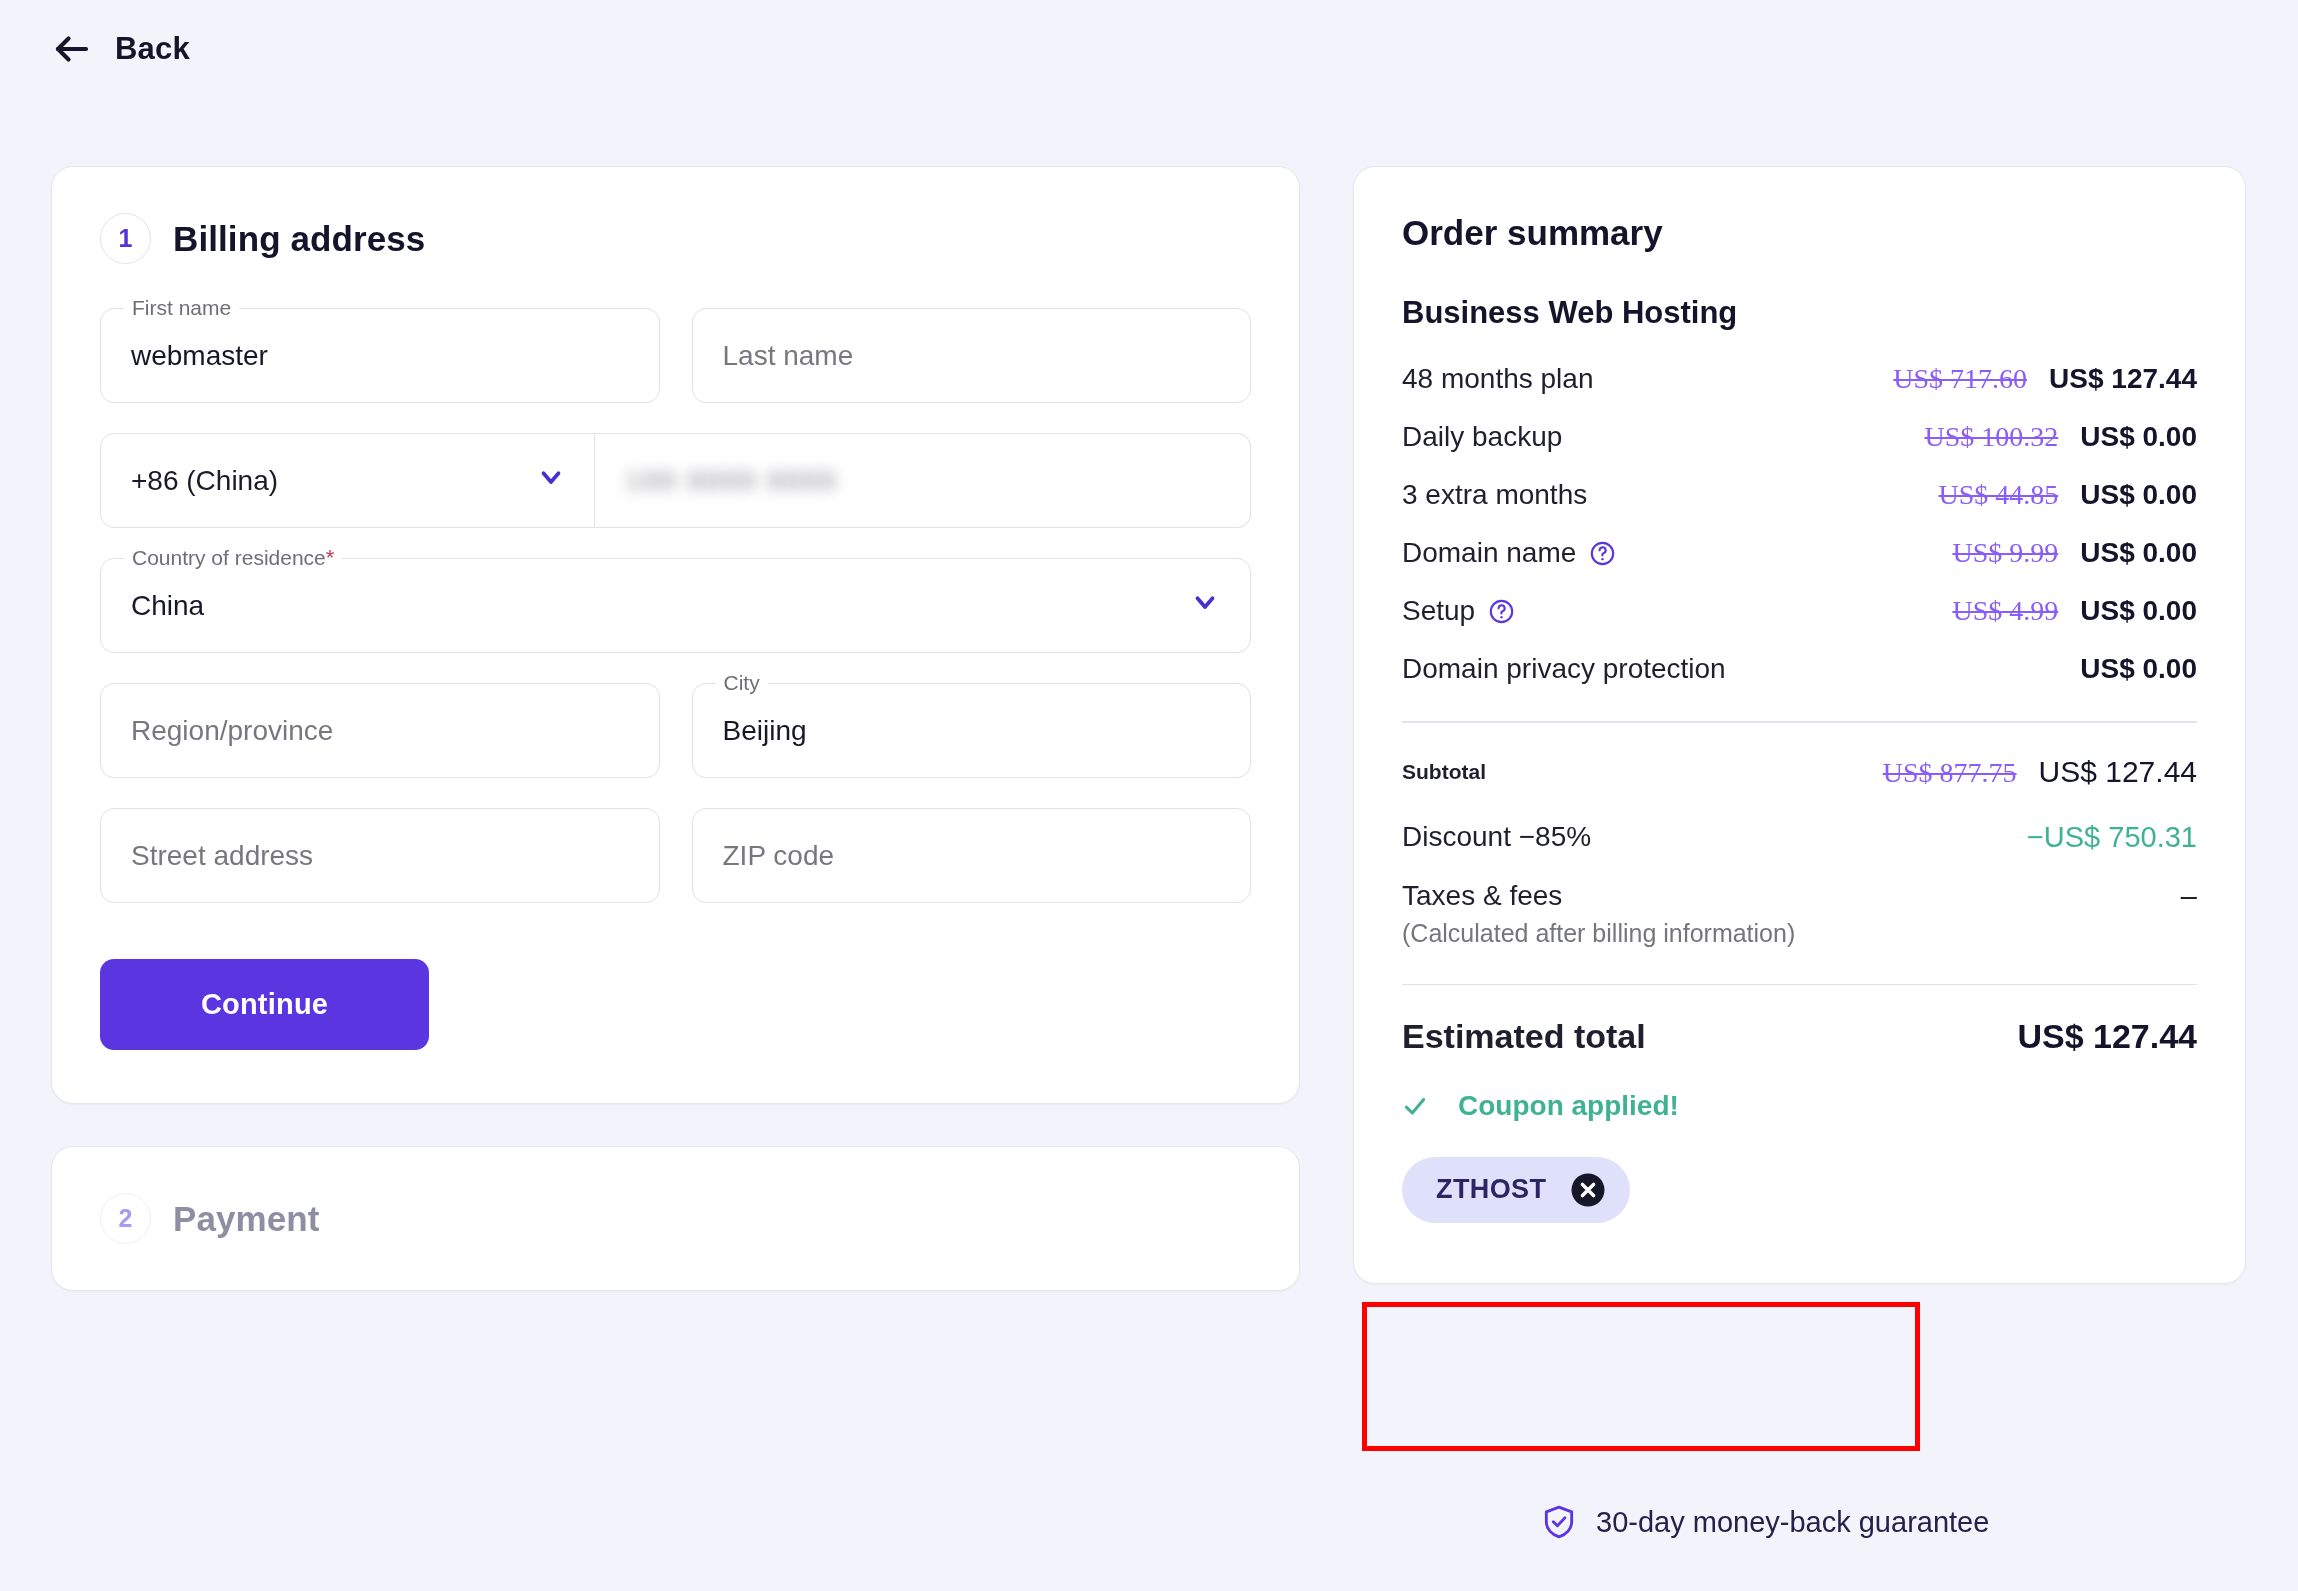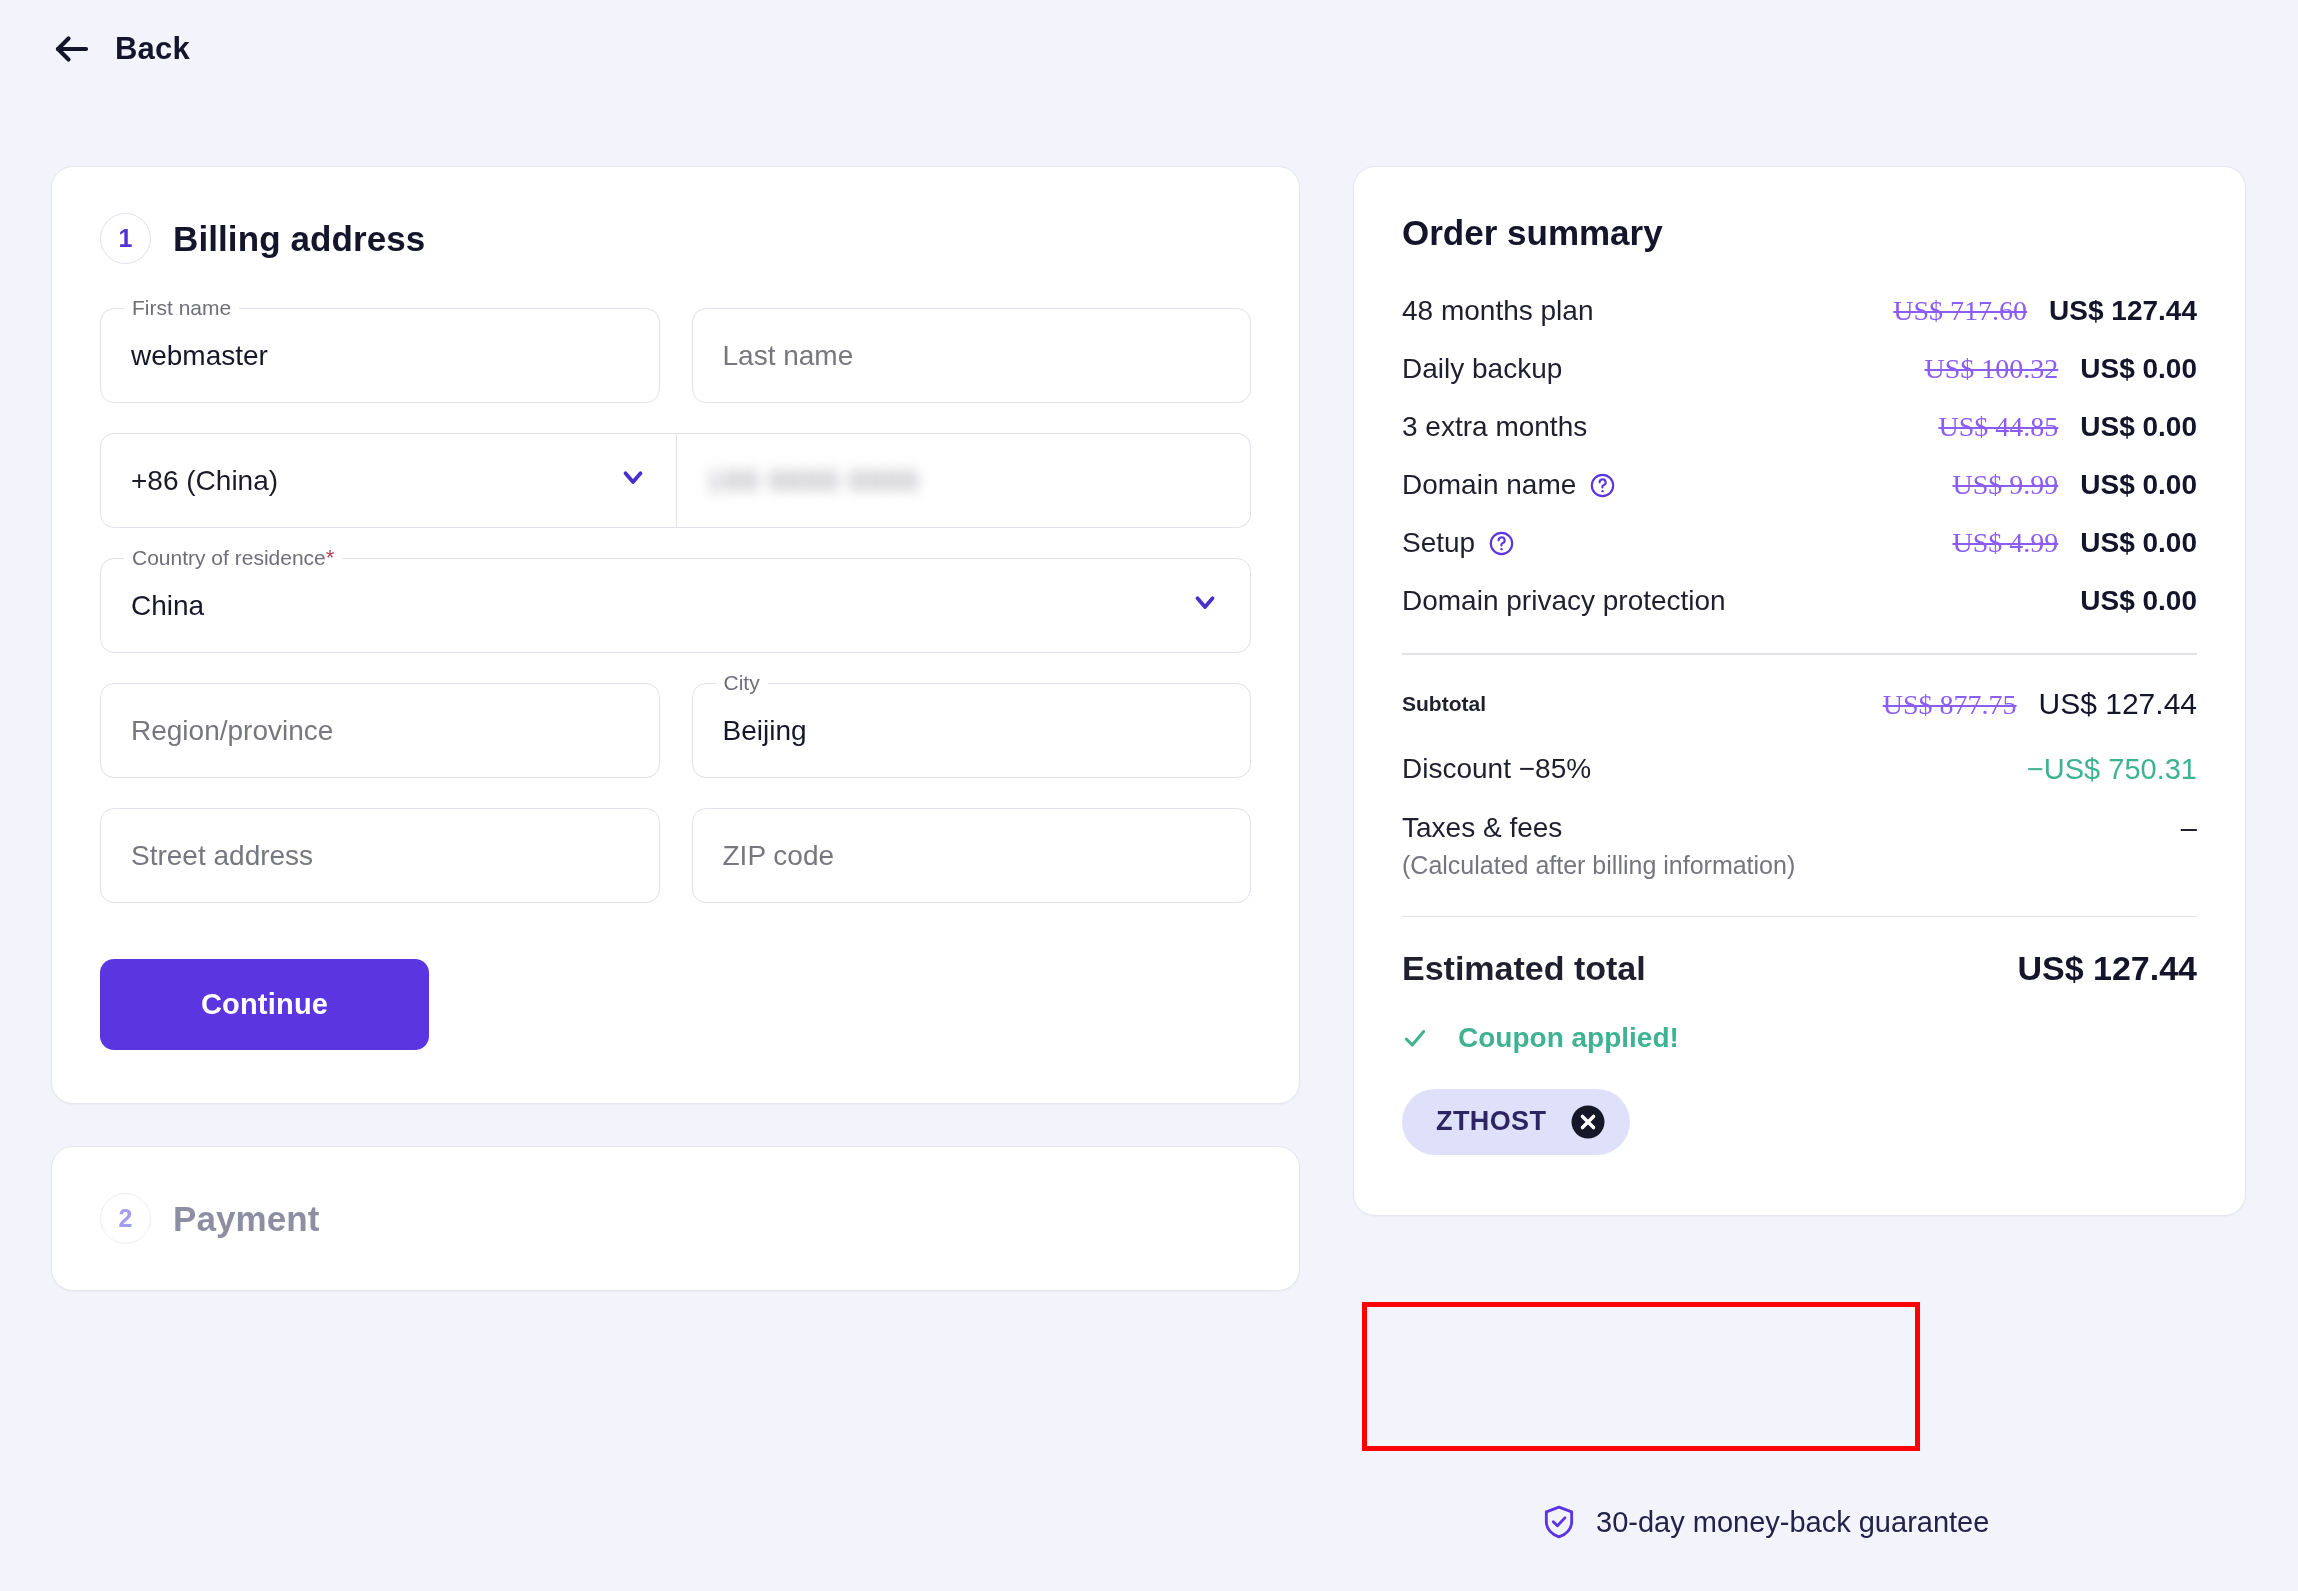--- a/index.html
+++ b/index.html
@@ -103,21 +103,21 @@
     color: #6e6e78;
     line-height: 26px;
     white-space: nowrap;
     z-index: 2;
   }
   .flabel .req { color: #b8415e; font-size: 22px; }
 
   
   .phone-row { display: flex; margin-bottom: 30px; width: 100%; }
   .phone-prefix {
-    width: 577px;
+    width: 495px;
     height: 95px;
     border: 1.5px solid #e1e1e9;
     border-radius: 14px 0 0 14px;
     display: flex; align-items: center;
     padding: 0 28px 0 30px;
     font-size: 28px;
     background: #fff;
     justify-content: space-between;
     gap: 18px;
   }
@@ -361,20 +361,21 @@
         <div class="step-circle inactive">2</div>
         <div class="step-title inactive">Payment</div>
       </div>
     </div>
   </div>
 
   <div class="col-right">
     <div class="card summary-card">
 
       <div class="sum-title">Order summary</div>
+      <div class="plan-name">Business Web Hosting</div>
 
       <div class="line">
         <span class="lbl">48 months plan</span>
         <span class="amts">
           <span class="old">US$ 717.60</span>
           <span class="new">US$ 127.44</span>
         </span>
       </div>
 
       <div class="line">

